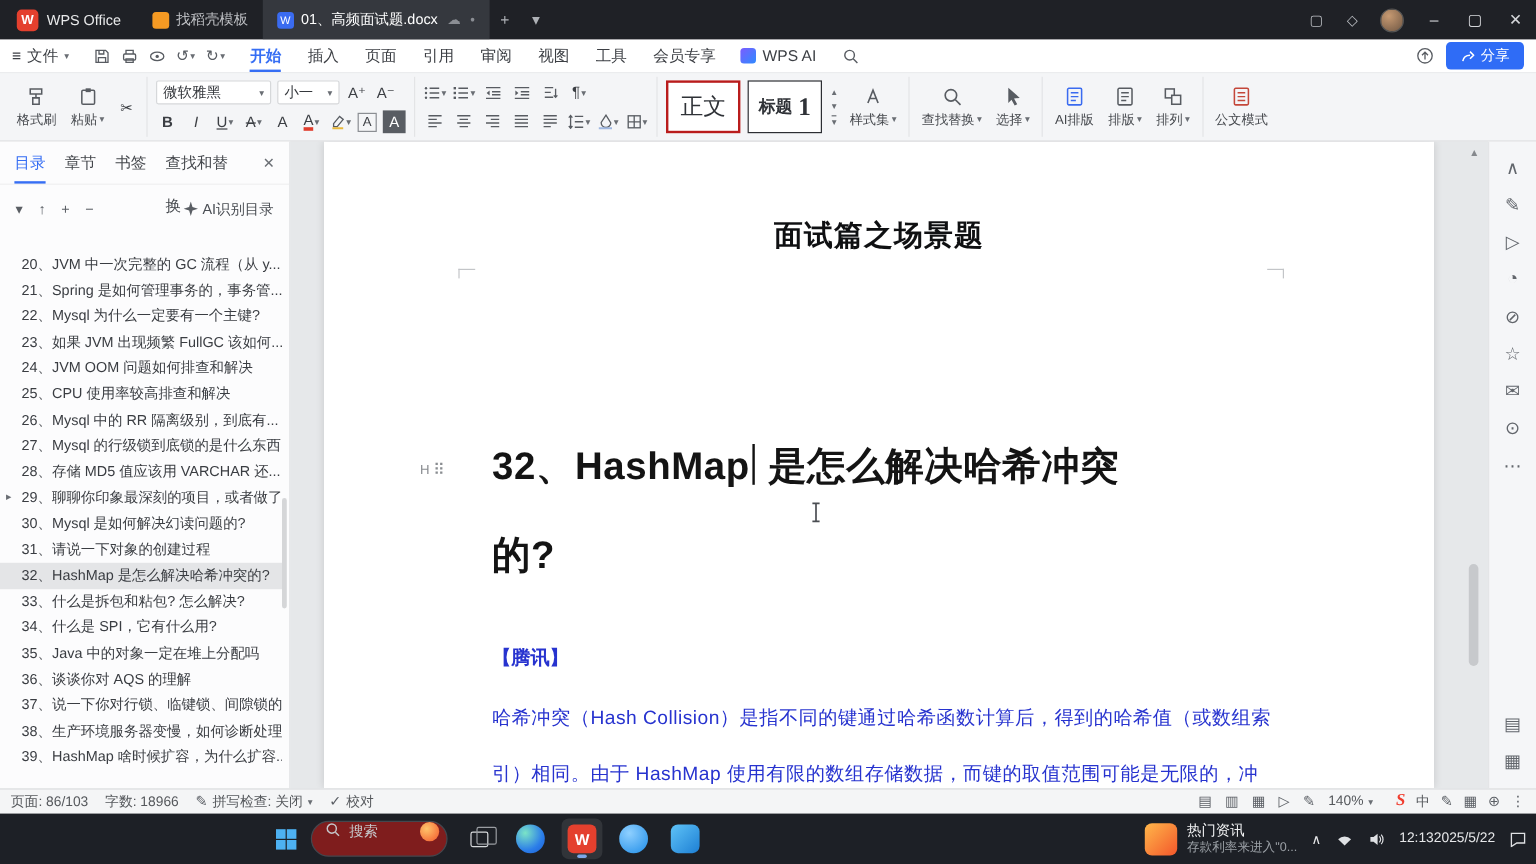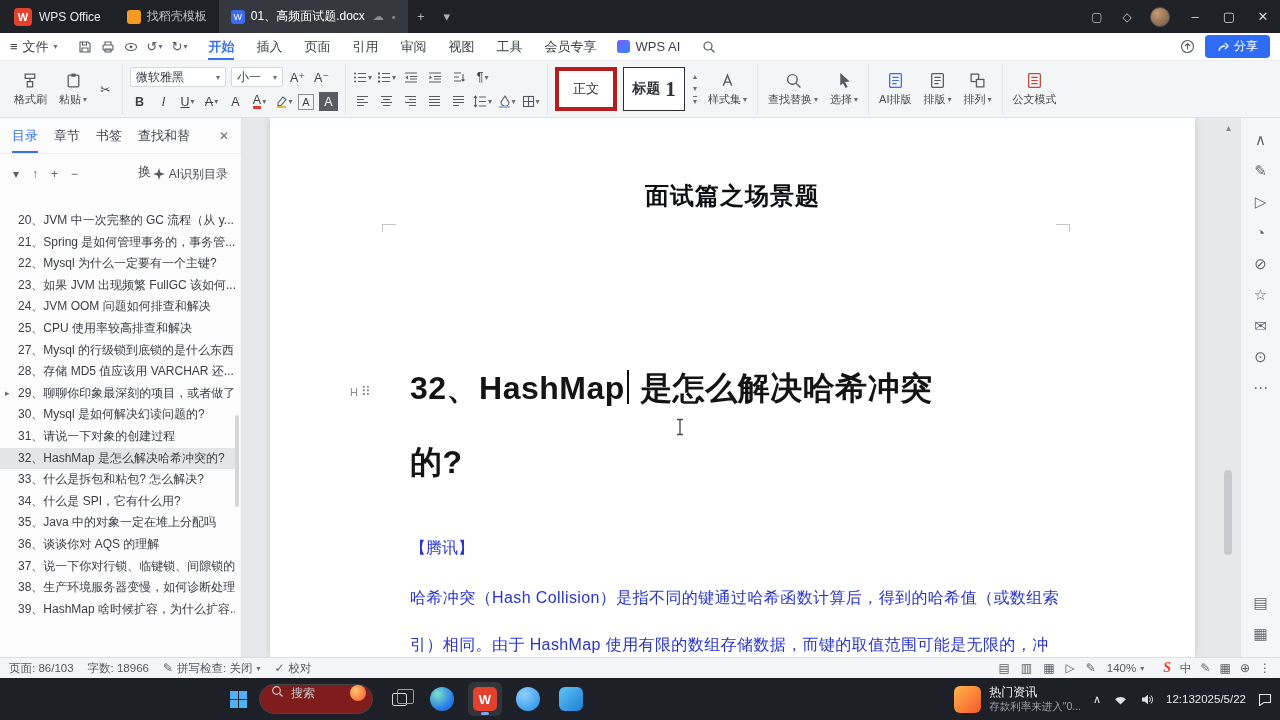--- a/index.html
+++ b/index.html
@@ -45,21 +45,21 @@
   .bigbtn{display:flex;flex-direction:column;align-items:center;gap:3px;font-size:11px;color:#46494e;padding:1px 3px}
   .col{display:flex;flex-direction:column;justify-content:center;gap:5px}
   .row{display:flex;align-items:center;gap:5px}
   .select{background:#fff;border:1px solid #d6d8da;height:20px;display:flex;align-items:center;justify-content:space-between;padding:0 5px;font-size:12px;color:#35383d;border-radius:2px}
   .sel-font{width:96px}.sel-size{width:52px}
   .tbtn{min-width:19px;height:19px;display:inline-flex;align-items:center;justify-content:center;font-size:12.5px;color:#3c3f44;gap:1px}
   .tcaret{font-size:8px;color:#6a6e74}
   .b{font-weight:bold}.i{font-style:italic}.u{text-decoration:underline}.stk{text-decoration:line-through}
   .fcolor{border-bottom:3px solid #e03e2d;line-height:11px}
   .shadechar{background:#595d63;color:#fff;padding:0 3px}
-  .stylecell{width:62px;height:44px;background:#fff;border:4px solid #b91c1c;display:flex;align-items:center;justify-content:center;font-size:13px;color:#2f3237}
+  .stylecell{width:62px;height:44px;background:#fff;border:2px solid #b91c1c;display:flex;align-items:center;justify-content:center;font-size:19px;color:#2f3237}
   .stylecell.h1{border:1.5px solid #2c2e33;font-size:14px;font-weight:bold;gap:5px}
   .h1num{font-family:"Liberation Serif","DejaVu Serif",serif;font-size:21px;font-weight:bold}
   .garrows{display:flex;flex-direction:column;justify-content:center;gap:3px;color:#6a6e74;font-size:8px;padding:0 2px}
 
   
   .sidebar{position:absolute;top:118px;bottom:63px;left:0;width:242px;background:#fcfcfd;border-right:1px solid #e2e3e5}
   .sb-tabs{height:36px;display:flex;align-items:center;gap:16px;padding:0 12px;font-size:13px;color:#44474c;border-bottom:1px solid #efeff1}
   .sb-tab{position:relative;height:100%;line-height:36px}
   .sb-tab.active{color:#366ef4;font-weight:normal}
   .sb-tab.active::after{content:"";position:absolute;left:0;right:0;bottom:0;height:2px;background:#366ef4}
@@ -77,21 +77,21 @@
   .page{position:absolute;left:28px;top:0;width:925px;height:100%;background:#fff;box-shadow:0 0 7px rgba(0,0,0,.14)}
   .doc-title{position:absolute;top:62px;left:0;width:100%;text-align:center;font-size:24px;font-weight:bold;color:#0f1012;letter-spacing:1px}
   .cmark{position:absolute;top:106px;width:14px;height:8px}
   .cmark.l{left:112px;border-left:1px solid #c3c5c8;border-top:1px solid #c3c5c8}
   .cmark.r{left:786px;border-right:1px solid #c3c5c8;border-top:1px solid #c3c5c8}
   .hhandle{position:absolute;left:80px;top:266px;color:#8a8d91;font-size:13px;display:flex;align-items:center;gap:3px}
   .hhandle .hb{font-size:11px}
   .hline{position:absolute;left:140px;font-size:32px;font-weight:bold;color:#141414;letter-spacing:.5px;white-space:pre;line-height:40px}
   .hline.l1{top:250px}.hline.l2{top:324px}
   .caretbar{display:inline-block;width:2px;height:34px;background:#111;vertical-align:-5px;margin:0 2px}
-  .tagline{position:absolute;left:140px;top:420px;font-size:16px;font-weight:normal;color:#2733cf}
+  .tagline{position:absolute;left:140px;top:420px;font-size:16px;font-weight:bold;color:#2733cf}
   .bodyline{position:absolute;left:140px;font-size:16px;color:#2733cf;letter-spacing:.4px;white-space:pre}
   .bl1{top:470px}.bl2{top:517px}
   .ibeam{position:absolute;left:404px;top:300px}
   .v-scroll-up{position:absolute;right:9px;top:4px;color:#85888d;font-size:10px}
   .v-scroll{position:absolute;right:8px;top:352px;width:8px;height:85px;background:#c7c9cc;border-radius:4px}
 
   .right-rail{position:absolute;right:0;top:118px;width:40px;bottom:63px;background:#f5f6f8;border-left:1px solid #e4e5e7;display:flex;flex-direction:column;align-items:center;padding:6px 0 8px;color:#62666c;font-size:15px}
   .rail-ic{height:31px;display:flex;align-items:center;justify-content:center;width:100%}
   .rail-spacer{flex:1}
 
@@ -494,20 +494,21 @@
         <span>AI识别目录</span>
       </span>
     </div>
     <div class="toc">
       <div class="toc-item">20、JVM 中一次完整的 GC 流程（从 y...</div>
       <div class="toc-item">21、Spring 是如何管理事务的，事务管...</div>
       <div class="toc-item">22、Mysql 为什么一定要有一个主键?</div>
       <div class="toc-item">23、如果 JVM 出现频繁 FullGC 该如何...</div>
       <div class="toc-item">24、JVM OOM 问题如何排查和解决</div>
       <div class="toc-item">25、CPU 使用率较高排查和解决</div>
+      <div class="toc-item">26、Mysql 中的 RR 隔离级别，到底有...</div>
       <div class="toc-item">27、Mysql 的行级锁到底锁的是什么东西...</div>
       <div class="toc-item">28、存储 MD5 值应该用 VARCHAR 还...</div>
       <div class="toc-item">
         <span class="arrow">▸</span>
         <span>29、聊聊你印象最深刻的项目，或者做了...</span>
       </div>
       <div class="toc-item">30、Mysql 是如何解决幻读问题的?</div>
       <div class="toc-item">31、请说一下对象的创建过程</div>
       <div class="toc-item selected">32、HashMap 是怎么解决哈希冲突的?</div>
       <div class="toc-item">33、什么是拆包和粘包? 怎么解决?</div>

